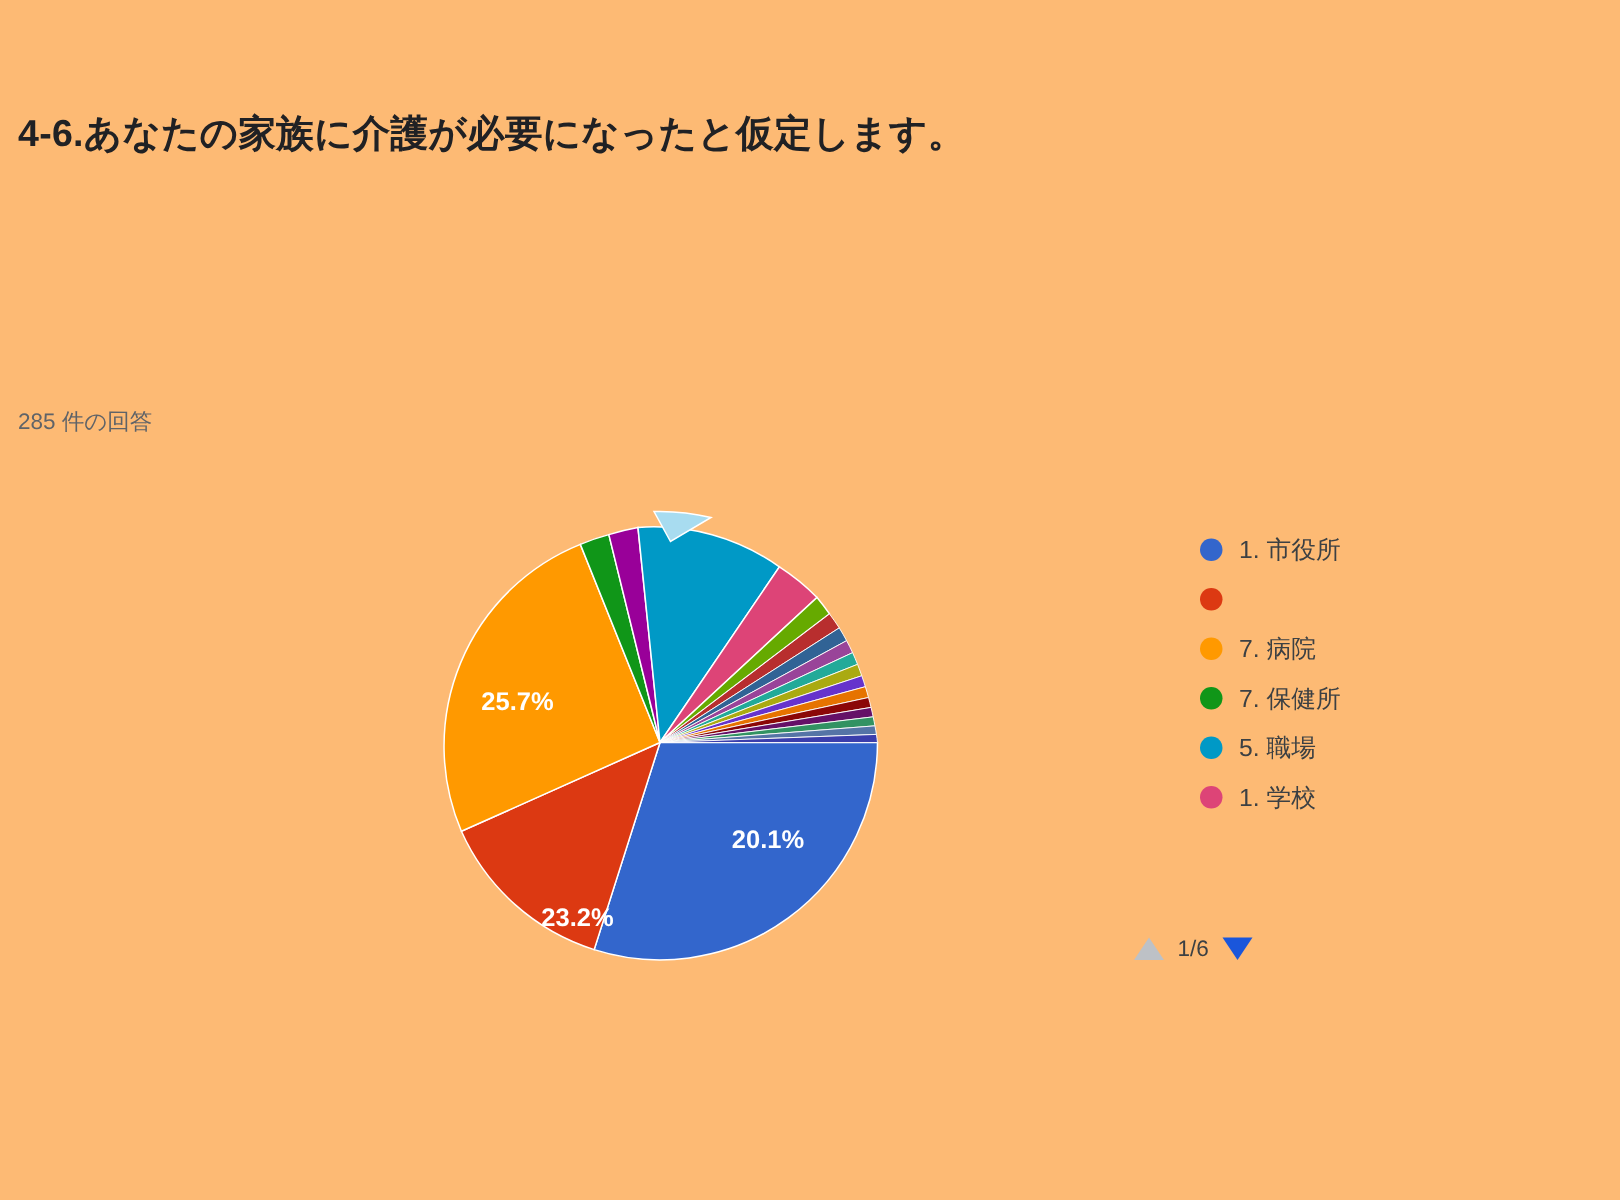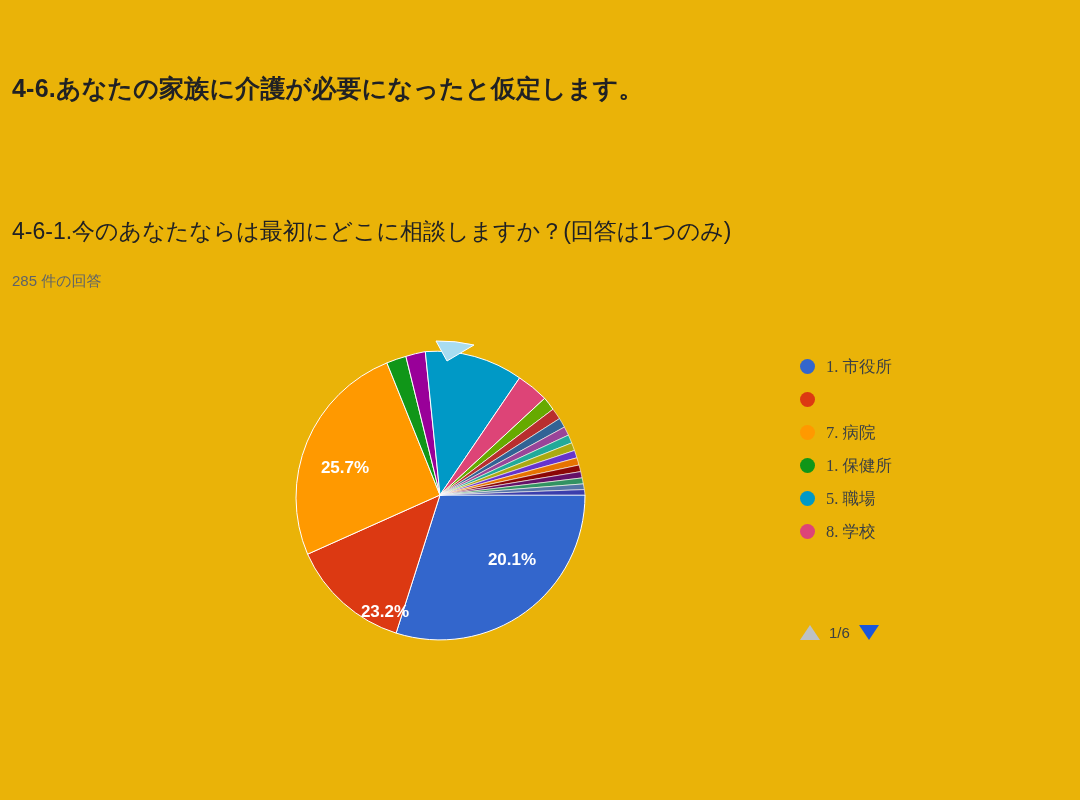--- a/index.html
+++ b/index.html
@@ -12,21 +12,21 @@
     height: 800px;
     position: relative;
     font-family: "Liberation Sans", "DejaVu Sans", sans-serif;
     color: #202124;
     overflow: hidden;
   }
 
   .page {
     position: absolute;
     inset: 0;
-    background: #eab308;
+    background: #fdba74;
   }
 
   .heading-main {
     position: absolute;
     left: 12px;
     top: 72px;
     font-size: 25px;
     font-weight: 700;
     letter-spacing: 0.2px;
     color: #202124;
@@ -100,28 +100,28 @@
     width: 15px;
     height: 15px;
     border-radius: 50%;
     flex: 0 0 auto;
     margin-right: 11px;
   }
 
   .legend-text {
     font-size: 16.5px;
     color: #3c4043;
-    font-family: Liberation Serif, serif;
+    font-family: Liberation Sans, sans-serif;
     overflow: hidden;
   }
 
   
   .pager {
     position: absolute;
-    left: 800px;
+    left: 756px;
     top: 300px;
     display: flex;
     align-items: center;
     gap: 9px;
     height: 24px;
   }
 
   .tri {
     width: 0;
     height: 0;
@@ -138,21 +138,20 @@
     font-size: 15px;
     color: #3c4043;
   }
 </style>
 </head>
 <body>
 
 <div class="page">
 
   <div class="heading-main">4-6.あなたの家族に介護が必要になったと仮定します。</div>
-  <div class="heading-sub">4-6-1.今のあなたならは最初にどこに相談しますか？(回答は1つのみ)</div>
   <div class="responses-count">285 件の回答</div>
 
   <div class="chart-area">
 
     <div class="pie-wrap">
       <svg class="pie-svg" width="320" height="320" viewBox="0 0 320 320">
         <g>
 
           <path fill="#3366cc" stroke="#ffffff" stroke-width="1" d="M 160 160 L 305 160 A 145 145 0 0 1 116.1 298.1 Z"></path>
 
@@ -203,29 +202,29 @@
       </div>
       <div class="legend-item">
         <span class="legend-dot" style="background:#dc3912"></span>
       </div>
       <div class="legend-item">
         <span class="legend-dot" style="background:#ff9900"></span>
         <span class="legend-text">7. 病院</span>
       </div>
       <div class="legend-item">
         <span class="legend-dot" style="background:#109618"></span>
-        <span class="legend-text">1. 保健所</span>
+        <span class="legend-text">7. 保健所</span>
       </div>
       <div class="legend-item">
         <span class="legend-dot" style="background:#0099c6"></span>
         <span class="legend-text">5. 職場</span>
       </div>
       <div class="legend-item">
         <span class="legend-dot" style="background:#dd4477"></span>
-        <span class="legend-text">8. 学校</span>
+        <span class="legend-text">1. 学校</span>
       </div>
     </div>
 
     <div class="pager">
       <span class="tri tri-up" style="border-bottom-color: rgb(189, 193, 198);"></span>
       <span class="pager-label">1/6</span>
       <span class="tri tri-down" style="border-top-color: rgb(26, 86, 219);"></span>
     </div>
 
   </div>

